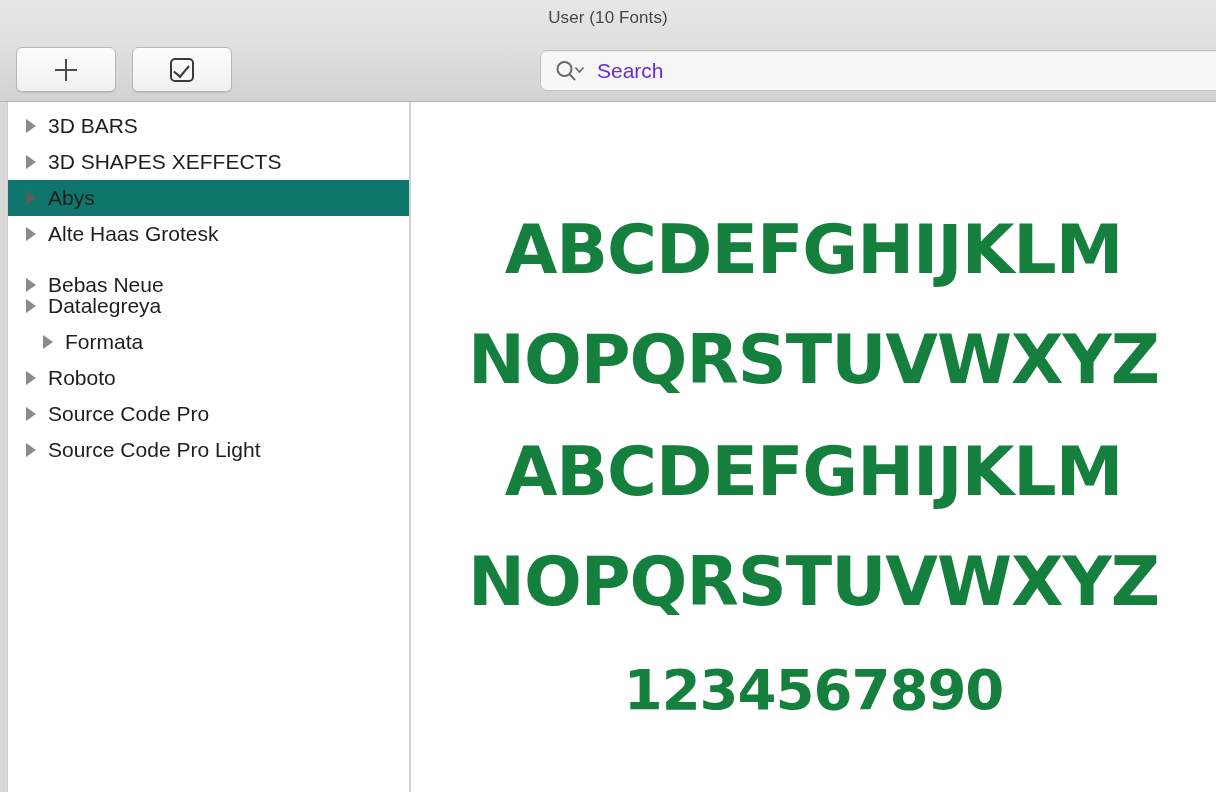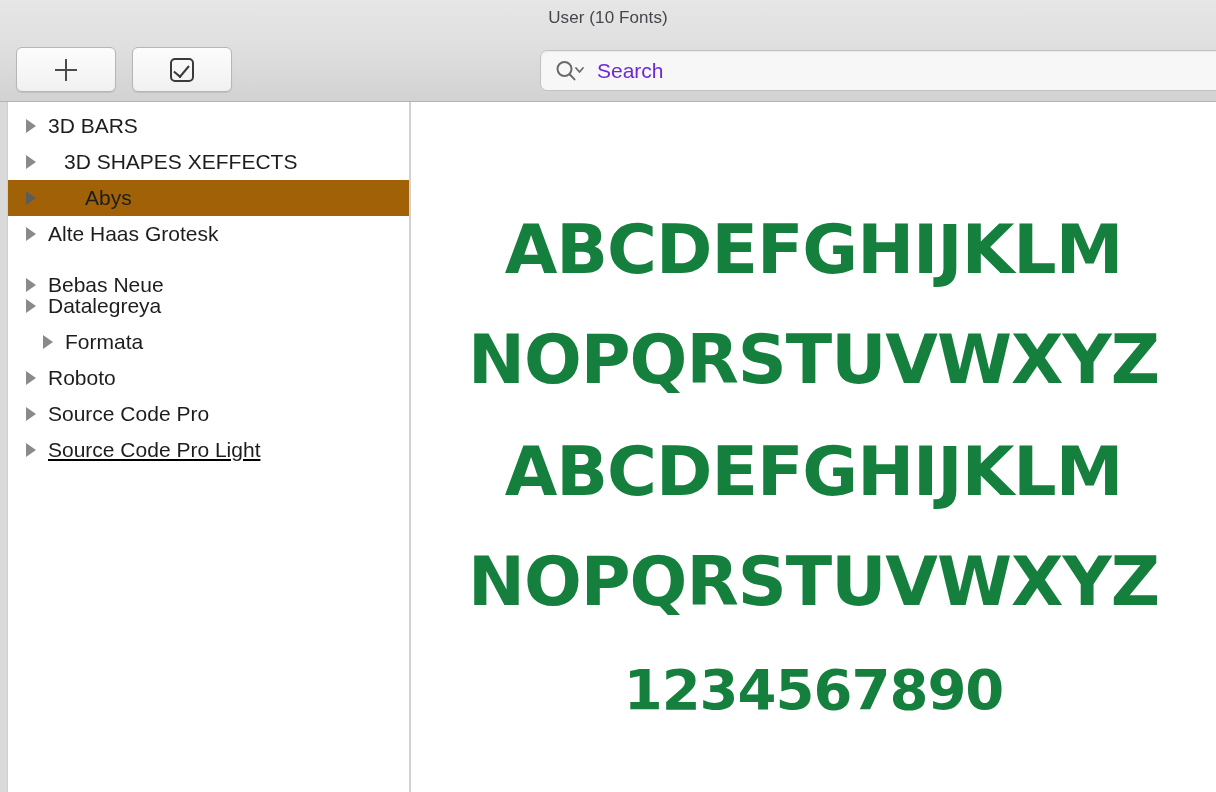--- a/index.html
+++ b/index.html
@@ -135,21 +135,21 @@
   }
 
   
   .font-row {
     position:absolute;
     left:0;
     width:401px; height:36px;
     display:flex; align-items:center;
     cursor:default;
   }
-  .font-row.selected { background:#a16207;gap:37px; }
+  .font-row.selected { background:#0f766e; }
 
   .disclosure-triangle {
     flex:0 0 auto;
     margin-left:18px;
     width:0; height:0;
     border-left:10px solid #8a8a8a;
     border-top:7px solid transparent;
     border-bottom:7px solid transparent;
   }
   .font-row.selected .disclosure-triangle { border-left-color:#5c5c5c; }
@@ -213,21 +213,21 @@
 
   </div>
 
   <div class="window-edge-left"></div>
 
   <div class="sidebar" id="sidebar">
       <div class="font-row" style="top: 6px;">
         <span class="disclosure-triangle"></span>
         <span class="font-name">3D BARS</span>
       </div>
-      <div class="font-row" style="top: 42px; gap: 16px;">
+      <div class="font-row" style="top: 42px;">
         <span class="disclosure-triangle"></span>
         <span class="font-name">3D SHAPES XEFFECTS</span>
       </div>
       <div class="font-row selected" style="top: 78px;">
         <span class="disclosure-triangle"></span>
         <span class="font-name">Abys</span>
       </div>
       <div class="font-row" style="top: 114px;">
         <span class="disclosure-triangle"></span>
         <span class="font-name">Alte Haas Grotesk</span>
@@ -245,21 +245,21 @@
         <span class="font-name">Formata</span>
       </div>
       <div class="font-row" style="top: 258px;">
         <span class="disclosure-triangle"></span>
         <span class="font-name">Roboto</span>
       </div>
       <div class="font-row" style="top: 294px;">
         <span class="disclosure-triangle"></span>
         <span class="font-name">Source Code Pro</span>
       </div>
-      <div class="font-row" style="top: 330px; text-decoration: underline;">
+      <div class="font-row" style="top: 330px;">
         <span class="disclosure-triangle"></span>
         <span class="font-name">Source Code Pro Light</span>
       </div>
     </div>
 
   <div class="divider"></div>
 
   <div class="content">
     <div class="specimen" id="specimen">
         <div class="specimen-line sl-1">ABCDEFGHIJKLM</div>

